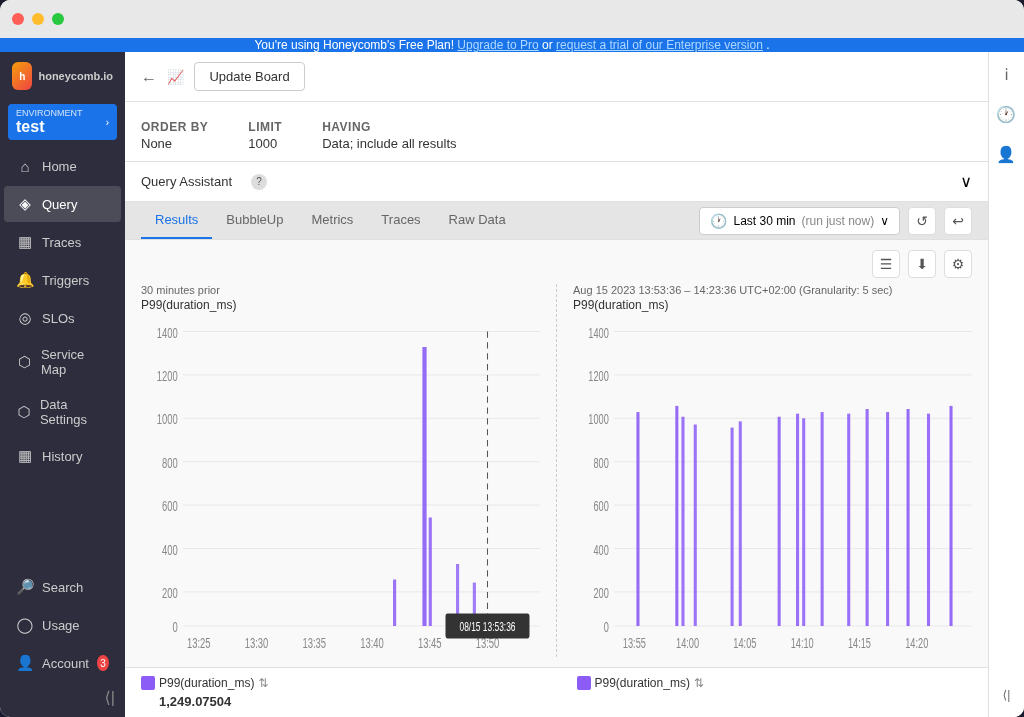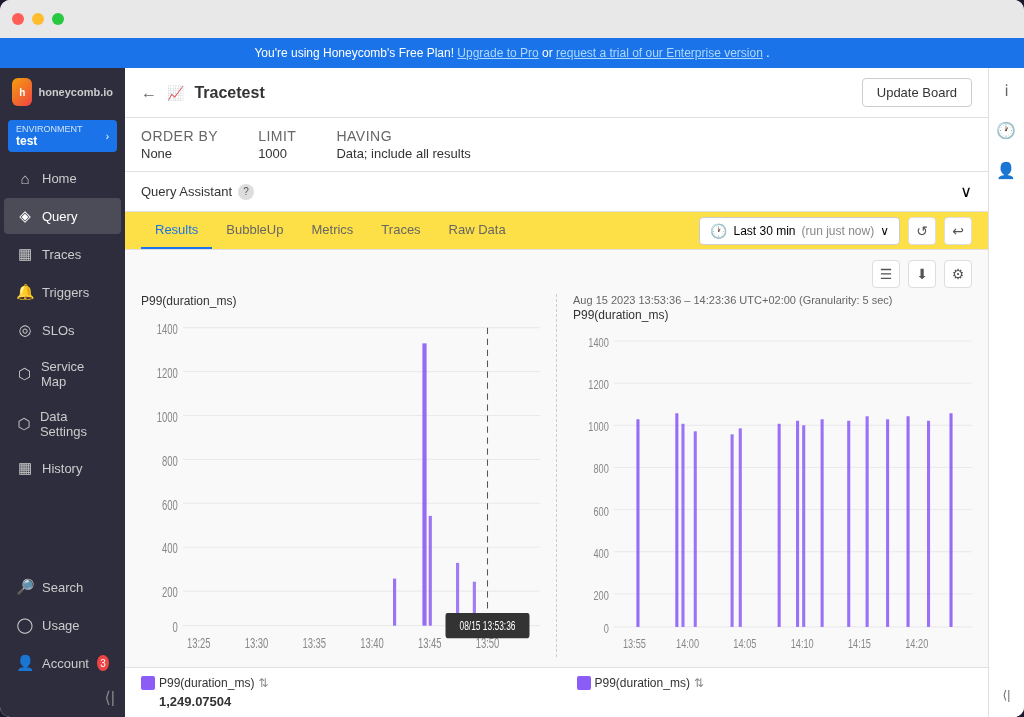--- a/index.html
+++ b/index.html
@@ -8,21 +8,21 @@
     .window { width: 1024px; height: 717px; background: #f5f5f5; border-radius: 10px; overflow: hidden; display: flex; flex-direction: column; }
 
     
     .title-bar { background: #e8e8e8; height: 38px; display: flex; align-items: center; padding: 0 12px; gap: 8px; flex-shrink: 0; }
     .traffic-light { width: 12px; height: 12px; border-radius: 50%; }
     .tl-red { background: #ff5f57; }
     .tl-yellow { background: #ffbd2e; }
     .tl-green { background: #28c840; }
 
     
-    .banner { background: #1a73e8; color: white; text-align: center; padding: 8px; font-size: 12px; flex-shrink: 0; }
+    .banner { background: #1a73e8; color: white; text-align: center; font-size: 12px; flex-shrink: 0; }
     .banner a { color: #add8ff; text-decoration: underline; }
 
     
     .main-layout { display: flex; flex: 1; overflow: hidden; }
 
     
     .sidebar { width: 125px; background: #2d2d3d; display: flex; flex-direction: column; color: white; flex-shrink: 0; }
     .sidebar-logo { padding: 10px 12px; display: flex; align-items: center; gap: 6px; }
     .logo-icon { width: 28px; height: 28px; background: linear-gradient(135deg, #f59e0b, #ef4444); border-radius: 6px; display: flex; align-items: center; justify-content: center; font-size: 10px; color: white; font-weight: bold; }
     .logo-text { font-size: 11px; color: #ccc; font-weight: 600; }
@@ -45,30 +45,30 @@
     
     .content-header { background: white; padding: 10px 16px; display: flex; align-items: center; gap: 10px; border-bottom: 1px solid #e0e0e0; }
     .back-btn { color: #666; cursor: pointer; font-size: 16px; }
     .breadcrumb-icon { color: #888; font-size: 14px; }
     .page-title { font-size: 16px; font-weight: 600; color: #333; flex: 1; }
     .update-board-btn { background: white; border: 1px solid #ccc; padding: 6px 14px; border-radius: 4px; font-size: 13px; cursor: pointer; color: #333; }
 
     
     .query-filters { background: white; padding: 10px 16px; border-bottom: 1px solid #e0e0e0; display: flex; gap: 40px; }
     .filter-group { display: flex; flex-direction: column; gap: 2px; }
-    .filter-label { font-size: 14px; font-weight: 400; color: #666; letter-spacing: 0.5px; text-transform: uppercase; }
+    .filter-label { font-size: 12px; font-weight: 700; color: #666; letter-spacing: 0.5px; text-transform: uppercase; margin-top: 8px; }
     .filter-value { font-size: 13px; color: #333; }
 
     
     .query-assistant { background: white; padding: 10px 16px; border-bottom: 1px solid #e0e0e0; display: flex; justify-content: space-between; align-items: center; cursor: pointer; }
-    .qa-label { font-size: 13px; color: #333; display: flex; align-items: center; gap: 6px; justify-content: center; }
+    .qa-label { font-size: 13px; color: #333; display: flex; align-items: center; gap: 19px; justify-content: center; }
     .qa-label .help-icon { background: #ddd; border-radius: 50%; width: 16px; height: 16px; font-size: 10px; display: inline-flex; align-items: center; justify-content: center; color: #555; }
 
     
-    .tabs-bar { background: #fde047; padding: 0 16px; border-bottom: 1px solid #e0e0e0; display: flex; align-items: center; gap: 0; }
+    .tabs-bar { background: #e5e5e5; padding: 0 16px; border-bottom: 1px solid #e0e0e0; display: flex; align-items: center; gap: 0; }
     .tab { padding: 10px 14px; font-size: 13px; color: #666; cursor: pointer; border-bottom: 2px solid transparent; }
     .tab.active { color: #1a73e8; border-bottom: 2px solid #1a73e8; font-weight: 500; }
     .tabs-actions { margin-left: auto; display: flex; align-items: center; gap: 8px; }
     .time-selector { display: flex; align-items: center; gap: 6px; border: 1px solid #ccc; border-radius: 4px; padding: 5px 10px; font-size: 12px; cursor: pointer; background: white; }
     .time-selector .clock-icon { font-size: 14px; color: #666; }
     .icon-btn { width: 28px; height: 28px; display: flex; align-items: center; justify-content: center; border: 1px solid #ddd; border-radius: 4px; cursor: pointer; color: #555; font-size: 14px; background: white; }
 
     
     .chart-area { flex: 1; padding: 10px 16px; overflow: hidden; display: flex; flex-direction: column; }
     .chart-toolbar { display: flex; justify-content: flex-end; gap: 8px; margin-bottom: 6px; }
@@ -114,21 +114,21 @@
   <div class="main-layout">
 
     <div class="sidebar">
       <div class="sidebar-logo">
         <div class="logo-icon">h</div>
         <span class="logo-text">honeycomb.io</span>
       </div>
       <div class="env-badge">
         <div>
           <div style="font-size:9px;opacity:0.8;">ENVIRONMENT</div>
-          <div style="font-size:12px;font-weight:600;">test</div>
+          <div style="font-size:16px;font-weight:600;">test</div>
         </div>
         <span class="chevron">›</span>
       </div>
 
       <div class="sidebar-nav">
         <div class="nav-item">
           <span class="icon">⌂</span>
           <span>Home</span>
         </div>
         <div class="nav-item active">
@@ -176,21 +176,20 @@
         </div>
         <div class="collapse-btn">⟨|</div>
       </div>
     </div>
 
     <div class="content">
 
       <div class="content-header">
         <span class="back-btn">←</span>
         <span class="breadcrumb-icon">📈</span>
-        <span class="page-title">Tracetest</span>
         <button class="update-board-btn">Update Board</button>
       </div>
 
       <div class="query-filters">
         <div class="filter-group">
           <span class="filter-label">ORDER BY</span>
           <span class="filter-value">None</span>
         </div>
         <div class="filter-group">
           <span class="filter-label">LIMIT</span>
@@ -231,20 +230,21 @@
       <div class="chart-area">
         <div class="chart-toolbar">
           <div class="icon-btn">☰</div>
           <div class="icon-btn">⬇</div>
           <div class="icon-btn">⚙</div>
         </div>
 
         <div class="charts-container">
 
           <div class="chart-panel">
+            <div class="chart-meta">30 minutes prior</div>
             <div class="chart-metric">P99(duration_ms)</div>
             <div class="chart-svg-wrap">
               <svg class="chart" viewBox="0 0 380 220" preserveAspectRatio="none">
 
                 <line x1="40" y1="10" x2="380" y2="10" stroke="#e0e0e0" stroke-width="0.5"></line>
                 <line x1="40" y1="38" x2="380" y2="38" stroke="#e0e0e0" stroke-width="0.5"></line>
                 <line x1="40" y1="66" x2="380" y2="66" stroke="#e0e0e0" stroke-width="0.5"></line>
                 <line x1="40" y1="94" x2="380" y2="94" stroke="#e0e0e0" stroke-width="0.5"></line>
                 <line x1="40" y1="122" x2="380" y2="122" stroke="#e0e0e0" stroke-width="0.5"></line>
                 <line x1="40" y1="150" x2="380" y2="150" stroke="#e0e0e0" stroke-width="0.5"></line>

